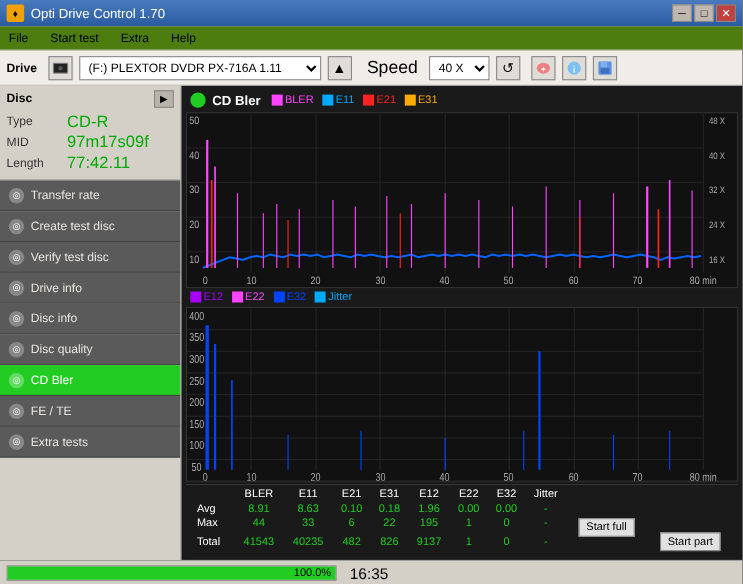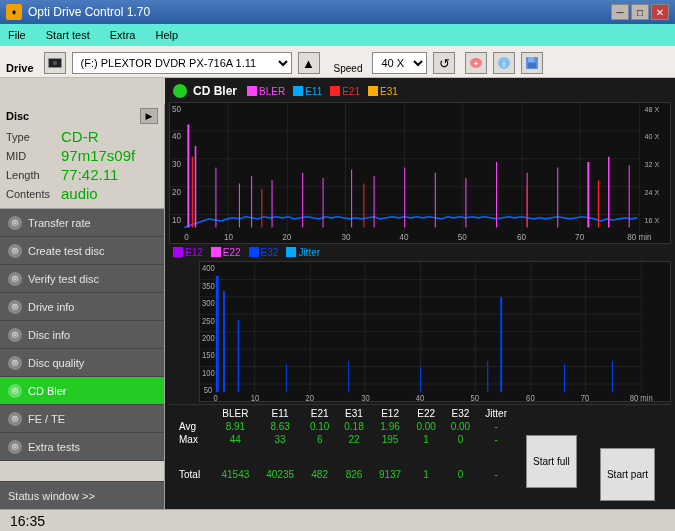--- a/index.html
+++ b/index.html
@@ -46,41 +46,41 @@
       background: #c0b8b0;
       border: 1px solid #888;
       display: flex; align-items: center; justify-content: center;
       font-size: 10px; cursor: pointer;
       color: #000;
     }
     .title-btn.close-btn { background: #c04040; color: white; }
 
     
     .menu-bar {
-      background: #5eead4;
+      background: #4d7c0f;
       border-bottom: 1px solid #c0bab0;
       display: flex;
       align-items: center;
       padding: 2px 4px;
       height: 22px;
       gap: 12px;
     }
     .menu-item {
       font-size: 11px;
       color: #000;
       cursor: pointer;
       padding: 1px 4px;
     }
 
     
     .toolbar {
       background: #f0ece8;
       border-bottom: 1px solid #c0bab0;
       display: flex;
-      align-items: flex-end;
+      align-items: center;
       padding: 3px 6px;
       height: 32px;
       gap: 6px;
     }
     .toolbar-label { font-size: 11px; font-weight: bold; color: #000; margin-right: 4px; }
     .drive-select {
       background: white;
       border: 1px solid #888;
       padding: 2px 4px;
       font-size: 11px;
@@ -89,21 +89,21 @@
     }
     .toolbar-btn {
       height: 22px;
       width: 22px;
       background: #e0dcd8;
       border: 1px solid #888;
       display: flex; align-items: center; justify-content: center;
       cursor: pointer;
       font-size: 13px;
     }
-    .speed-label { font-size: 10px; color: #000; margin-left: 8px; margin-right: 4px; }
+    .speed-label { font-size: 16px; color: #000; margin-left: 8px; margin-right: 4px; }
     .speed-select {
       background: white;
       border: 1px solid #888;
       padding: 2px 4px;
       font-size: 11px;
       height: 22px;
       width: 55px;
     }
 
     
@@ -114,21 +114,20 @@
 
     
     .sidebar {
       width: 165px;
       min-width: 165px;
       background: #d4d0c8;
       border-right: 1px solid #a0a0a0;
       display: flex;
       flex-direction: column;
       overflow: hidden;
-      margin-top: 26px;
     }
 
     
     .disc-panel {
       background: #d4d0c8;
       padding: 4px 6px;
       border-bottom: 1px solid #a0a0a0;
     }
     .disc-panel-header {
       display: flex;
@@ -264,21 +263,21 @@
       padding: 1px 4px;
     }
     .stats-table .row-label {
       color: white;
       text-align: left;
       padding-left: 6px;
     }
     .start-full-btn, .start-part-btn {
       background: #e0e0e0;
       border: 1px solid #888;
-      padding: 20px 6px;
+      padding: 2px 6px;
       font-size: 10px;
       cursor: pointer;
       white-space: nowrap;
     }
 
     
     .status-bar {
       background: #d4d0c8;
       border-top: 1px solid #a0a0a0;
       height: 22px;
@@ -386,24 +385,20 @@
         <span class="disc-row-value">CD-R</span>
       </div>
       <div class="disc-row">
         <span class="disc-row-label">MID</span>
         <span class="disc-row-value">97m17s09f</span>
       </div>
       <div class="disc-row">
         <span class="disc-row-label">Length</span>
         <span class="disc-row-value">77:42.11</span>
       </div>
-      <div class="disc-row">
-        <span class="disc-row-label">Contents</span>
-        <span class="disc-row-value">audio</span>
-      </div>
     </div>
 
     <div class="sidebar-menu">
       <div class="sidebar-item">
         <div class="sidebar-item-icon">◎</div>
         <span class="sidebar-item-label">Transfer rate</span>
       </div>
       <div class="sidebar-item">
         <div class="sidebar-item-icon">◎</div>
         <span class="sidebar-item-label">Create test disc</span>
@@ -431,23 +426,20 @@
       <div class="sidebar-item">
         <div class="sidebar-item-icon">◎</div>
         <span class="sidebar-item-label">FE / TE</span>
       </div>
       <div class="sidebar-item">
         <div class="sidebar-item-icon">◎</div>
         <span class="sidebar-item-label">Extra tests</span>
       </div>
     </div>
 
-    <div class="sidebar-status">
-      <span>Status window &gt;&gt;</span>
-    </div>
   </div>
 
   <div class="content-area">
     <div class="chart-wrapper">
 
       <div style="display:flex; align-items:center; gap:6px; padding:2px 4px;">
         <div style="width:14px;height:14px;background:#22cc22;border-radius:50%;"></div>
         <span style="color:white;font-size:12px;font-weight:bold;">CD Bler</span>
         <div style="display:flex;align-items:center;gap:8px;margin-left:4px;">
           <div class="legend-item">
@@ -550,21 +542,21 @@
         <div class="legend-item">
           <div class="legend-box" style="background:#0044ff;"></div>
           <span style="color:#0044ff;">E32</span>
         </div>
         <div class="legend-item">
           <div class="legend-box" style="background:#00aaff;"></div>
           <span style="color:#00aaff;">Jitter</span>
         </div>
       </div>
 
-      <div style="flex:1;position:relative;margin-left:30px;">
+      <div style="flex:1;position:relative;">
         <svg width="100%" height="100%" viewBox="0 0 490 120" preserveAspectRatio="none" style="display:block;background:#111;border:1px solid #333;">
 
           <line x1="0" y1="15" x2="460" y2="15" stroke="#333" stroke-width="0.5"></line>
           <line x1="0" y1="30" x2="460" y2="30" stroke="#333" stroke-width="0.5"></line>
           <line x1="0" y1="45" x2="460" y2="45" stroke="#333" stroke-width="0.5"></line>
           <line x1="0" y1="60" x2="460" y2="60" stroke="#333" stroke-width="0.5"></line>
           <line x1="0" y1="75" x2="460" y2="75" stroke="#333" stroke-width="0.5"></line>
           <line x1="0" y1="90" x2="460" y2="90" stroke="#333" stroke-width="0.5"></line>
           <line x1="0" y1="105" x2="460" y2="105" stroke="#333" stroke-width="0.5"></line>
 
@@ -670,14 +662,18 @@
           </tbody>
         </table>
       </div>
 
     </div>
   </div>
 
 </div>
 
 <div class="status-bar">
+  <div class="progress-container" style="max-width:300px;">
+    <div class="progress-fill" style="width:100%;"></div>
+    <span class="progress-text">100.0%</span>
+  </div>
   <span class="status-time">16:35</span>
 </div>
 
 </body></html>

